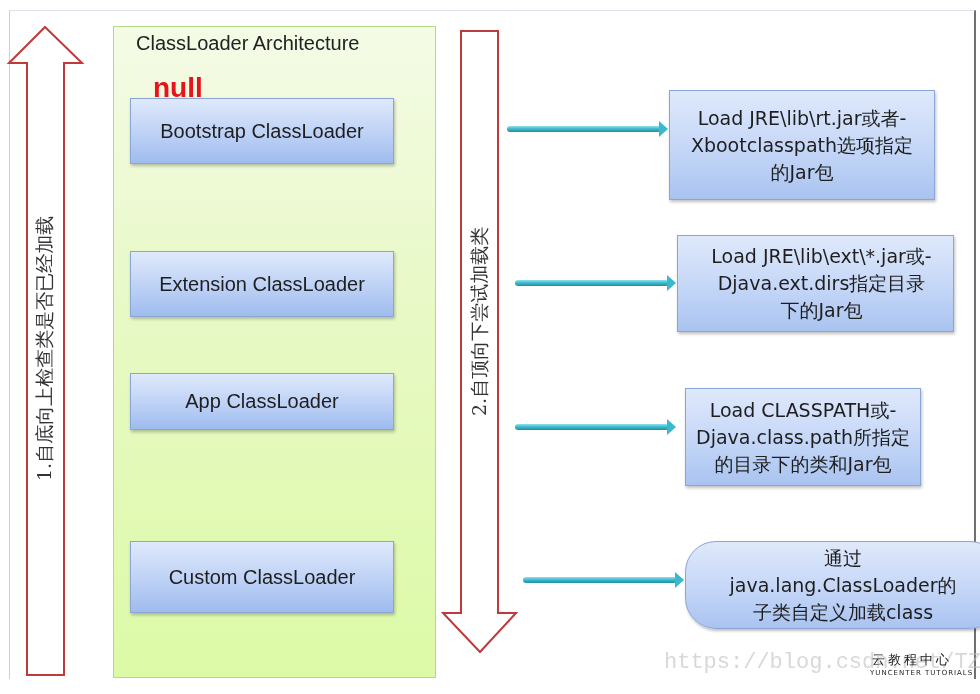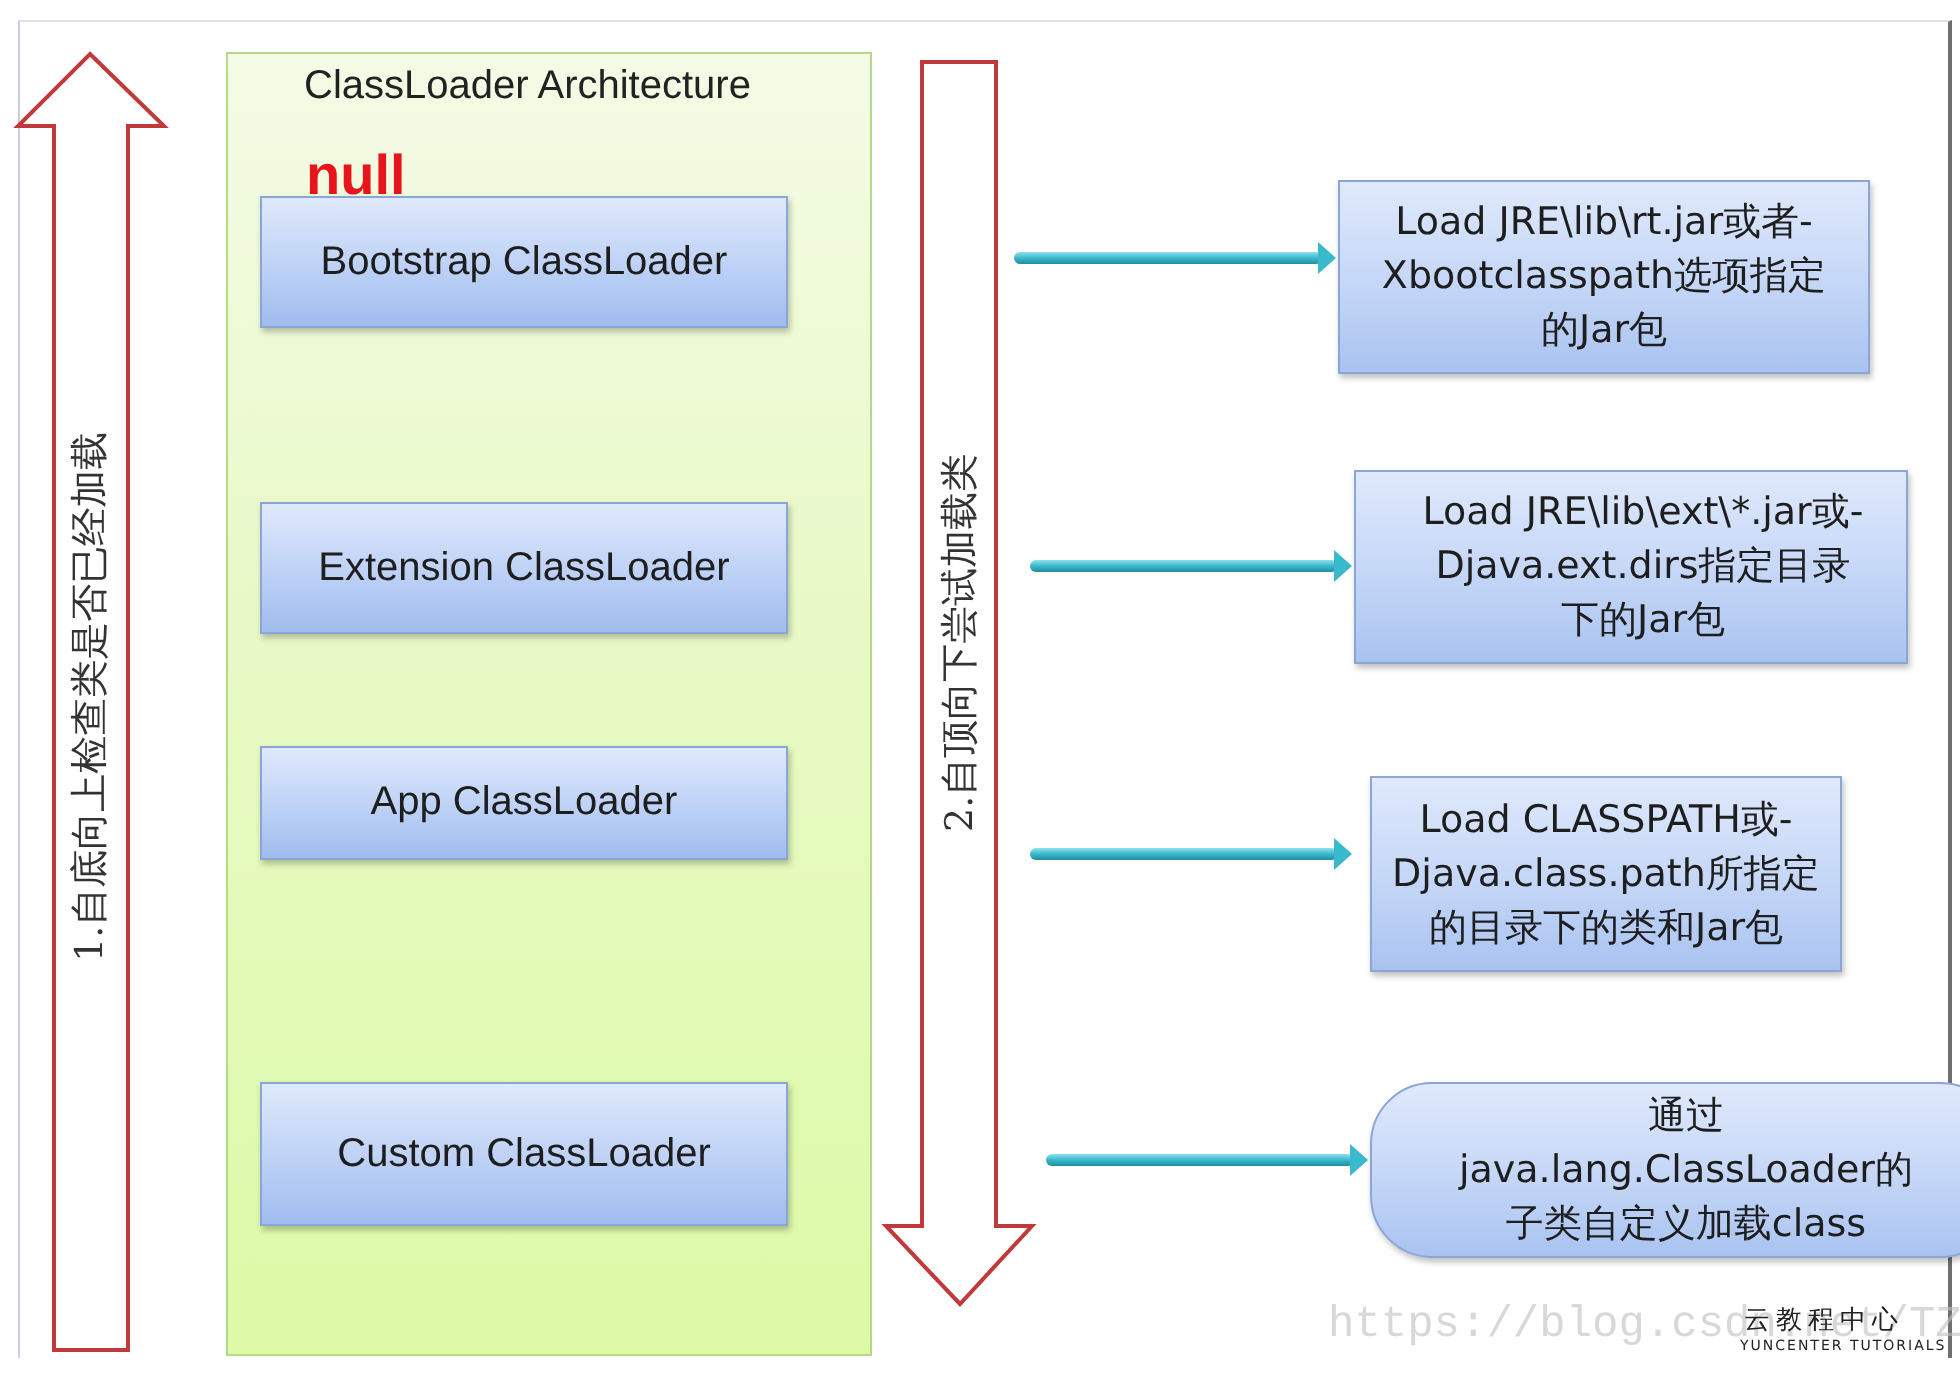--- a/index.html
+++ b/index.html
@@ -13,21 +13,21 @@
     border-left:1px solid #c8cde8; border-top:1px solid #dfe2ee;
     border-right:2px solid #707070;
   }
   .arch-panel {
     position:absolute; left:113px; top:26px; width:323px; height:652px;
     background:linear-gradient(180deg,#f4fbe6 0%,#e9f9c8 40%,#dcfaa6 100%);
     border:1px solid #b4d98a;
     box-sizing:border-box;
   }
   .arch-title {
-    position:absolute; left:152px; top:32px;
+    position:absolute; left:136px; top:32px;
     font-family:"Liberation Sans", sans-serif; font-size:20px; color:#222;
   }
   .null-label {
     position:absolute; left:153px; top:72px;
     font-family:"Liberation Sans", sans-serif; font-weight:bold; font-size:28px; color:#e8141c;
     z-index:3;
   }
   .loader {
     position:absolute; width:264px; height:66px;
     background:linear-gradient(180deg,#dfe9fb 0%,#bdd1f6 55%,#9fbcee 100%);
@@ -111,21 +111,21 @@
 <div class="loader" style="left:130px; top:251px;">
   <span>Extension ClassLoader</span>
 </div>
 <div class="loader" style="left:130px; top:373px; height:57px;">
   <span>App ClassLoader</span>
 </div>
 <div class="loader" style="left:130px; top:541px; height:72px;text-align:center;">
   <span>Custom ClassLoader</span>
 </div>
 
-<div class="desc" style="left:669px; top:90px; width:266px; height:97px;">
+<div class="desc" style="left:669px; top:90px; width:266px; height:110px;">
   <div>Load JRE\lib\rt.jar或者-</div>
   <div>Xbootclasspath选项指定</div>
   <div>的Jar包</div>
 </div>
 <div class="desc" style="left:677px; top:235px; width:277px; height:97px;padding-left:12px;">
   <div>Load JRE\lib\ext\*.jar或-</div>
   <div>Djava.ext.dirs指定目录</div>
   <div>下的Jar包</div>
 </div>
 <div class="desc" style="left:685px; top:388px; width:236px; height:98px;">

